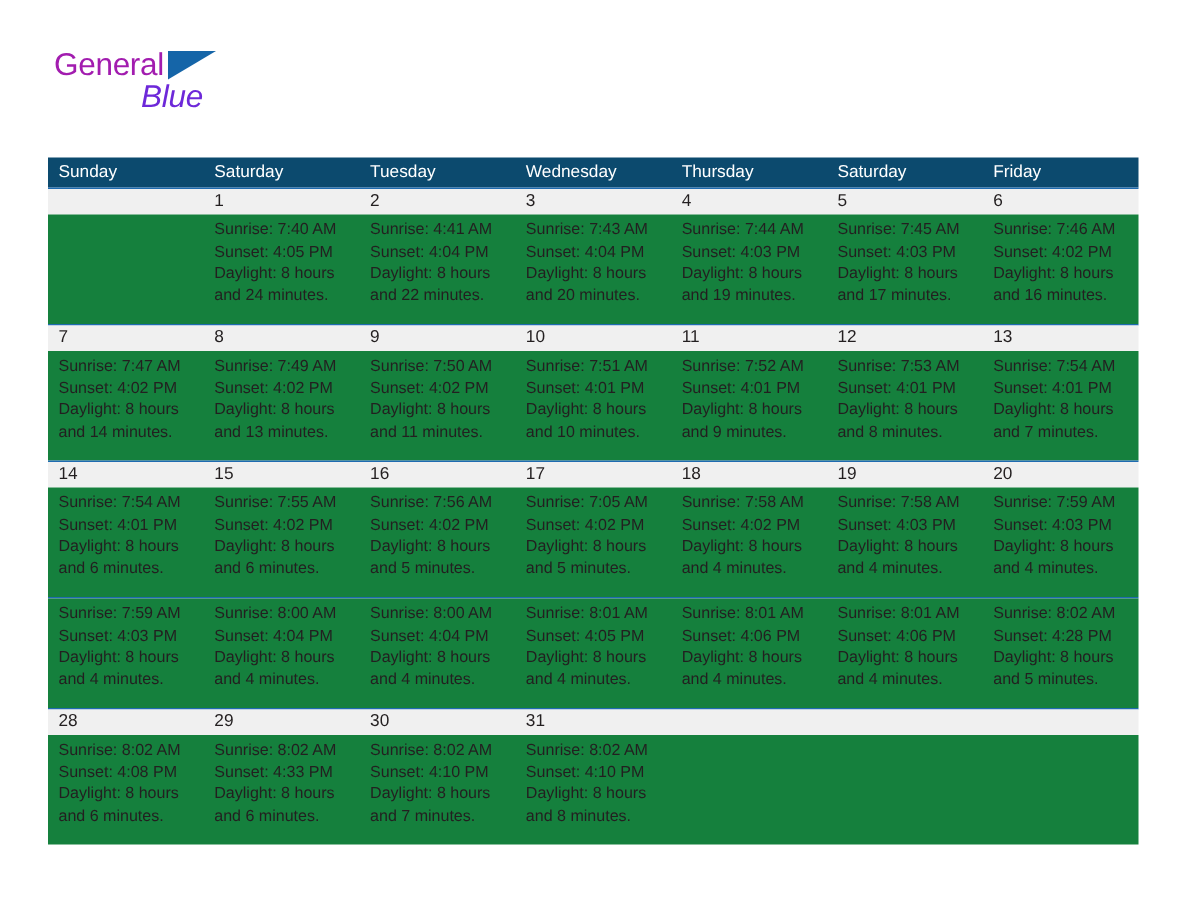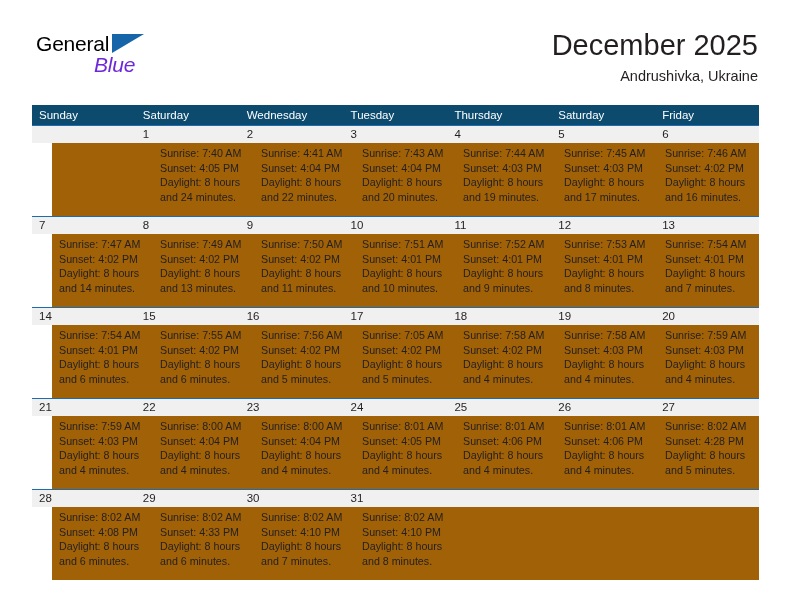--- a/index.html
+++ b/index.html
@@ -37,21 +37,21 @@
     top: 4px;
     width: 190px;
     height: 56px;
   }
   .logo-general {
     position: absolute;
     left: 0;
     top: 0;
     font-size: 21px;
     letter-spacing: -0.2px;
-    color: #000000;
+    color: #a21caf;
     line-height: 24px;
   }
   .logo-tri {
     position: absolute;
     left: 76px;
     top: 2px;
     width: 0;
     height: 0;
     border-left: 32px solid #1565a8;
     border-bottom: 19px solid transparent;
@@ -127,23 +127,22 @@
     flex: 1 1 0;
     font-size: 11.5px;
     line-height: 17px;
     padding-left: 7px;
     box-sizing: border-box;
     color: #231f20;
   }
 
   .infrow {
     display: flex;
-    background: #a16207;
+    background: #15803d;
     height: 73px;
-    margin-left: 20px;
   }
   .infcell {
     flex: 1 1 0;
     padding: 3px 7px 0 7px;
     box-sizing: border-box;
   }
   .infcell div {
     font-size: 10.7px;
     line-height: 14.6px;
     color: #231f20;
@@ -156,34 +155,30 @@
 <div class="page">
 
   <div class="topbar">
 
     <div class="logo">
       <span class="logo-general">General</span>
       <span class="logo-tri"></span>
       <span class="logo-blue">Blue</span>
     </div>
 
-    <div class="title-wrap">
-      <div class="month-title">December 2025</div>
-      <div class="location">Andrushivka, Ukraine</div>
-    </div>
 
   </div>
 
   <div class="calendar">
 
     <div class="dow-row">
       <div class="dow">Sunday</div>
       <div class="dow">Saturday</div>
+      <div class="dow">Tuesday</div>
       <div class="dow">Wednesday</div>
-      <div class="dow">Tuesday</div>
       <div class="dow">Thursday</div>
       <div class="dow">Saturday</div>
       <div class="dow">Friday</div>
     </div>
 
     <div class="week">
       <div class="numrow">
         <div class="numcell"></div>
         <div class="numcell">1</div>
         <div class="numcell">2</div>
@@ -344,29 +339,20 @@
         <div class="infcell">
           <div>Sunrise: 7:59 AM</div>
           <div>Sunset: 4:03 PM</div>
           <div>Daylight: 8 hours</div>
           <div>and 4 minutes.</div>
         </div>
       </div>
     </div>
 
     <div class="week">
-      <div class="numrow">
-        <div class="numcell">21</div>
-        <div class="numcell">22</div>
-        <div class="numcell">23</div>
-        <div class="numcell">24</div>
-        <div class="numcell">25</div>
-        <div class="numcell">26</div>
-        <div class="numcell">27</div>
-      </div>
       <div class="infrow">
         <div class="infcell">
           <div>Sunrise: 7:59 AM</div>
           <div>Sunset: 4:03 PM</div>
           <div>Daylight: 8 hours</div>
           <div>and 4 minutes.</div>
         </div>
         <div class="infcell">
           <div>Sunrise: 8:00 AM</div>
           <div>Sunset: 4:04 PM</div>

